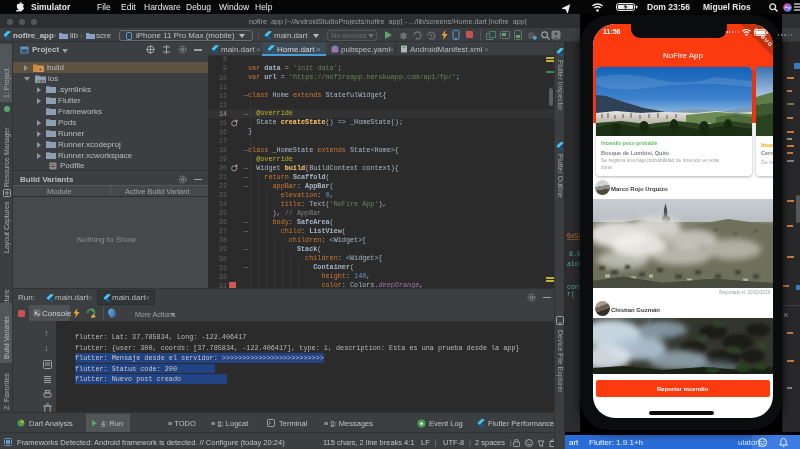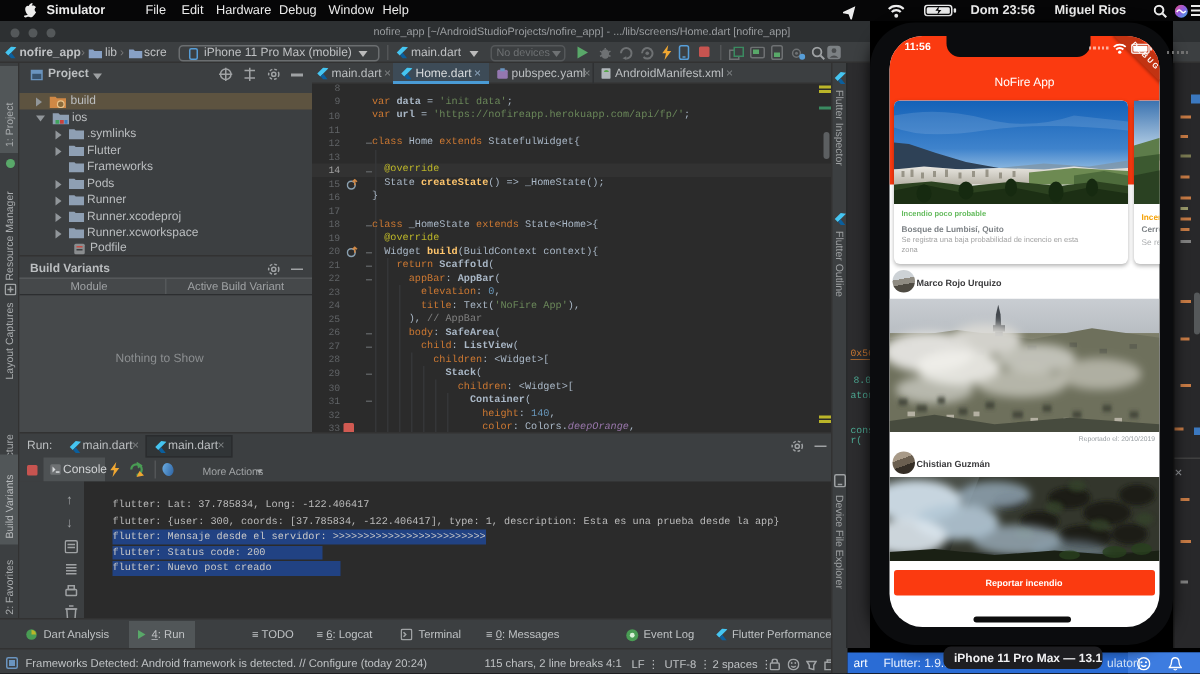--- a/index.html
+++ b/index.html
@@ -858,16 +858,13 @@
 
       <div class="abs" style="left:3px;top:355.5px;width:174px;height:17px;background:#fb3a10;border-radius:2px;"></div>
       <div class="abs s6" style="left:64px;top:360.5px;color:#fff;font-weight:bold;">Reportar incendio</div>
 
       <div class="abs" style="left:56px;top:387px;width:65px;height:3.5px;background:#0c0c0c;border-radius:2px;"></div>
     </div>
 
   </div>
   <div class="abs" style="left:778px;top:34px;width:14px;height:2px;z-index:40;background:repeating-linear-gradient(90deg,#6f6f6f 0 1.5px,transparent 1.5px 3.2px);"></div>
 
-  <div class="abs" id="tooltip" style="left:628.5px;top:431px;width:106px;height:15px;background:#1e1e21;border-radius:5px;z-index:60;">
-    <div class="abs s8" style="left:7px;top:3.5px;color:#f0f0f2;font-weight:bold;">iPhone 11 Pro Max — 13.1</div>
-  </div>
 </div>
 
 </body></html>

